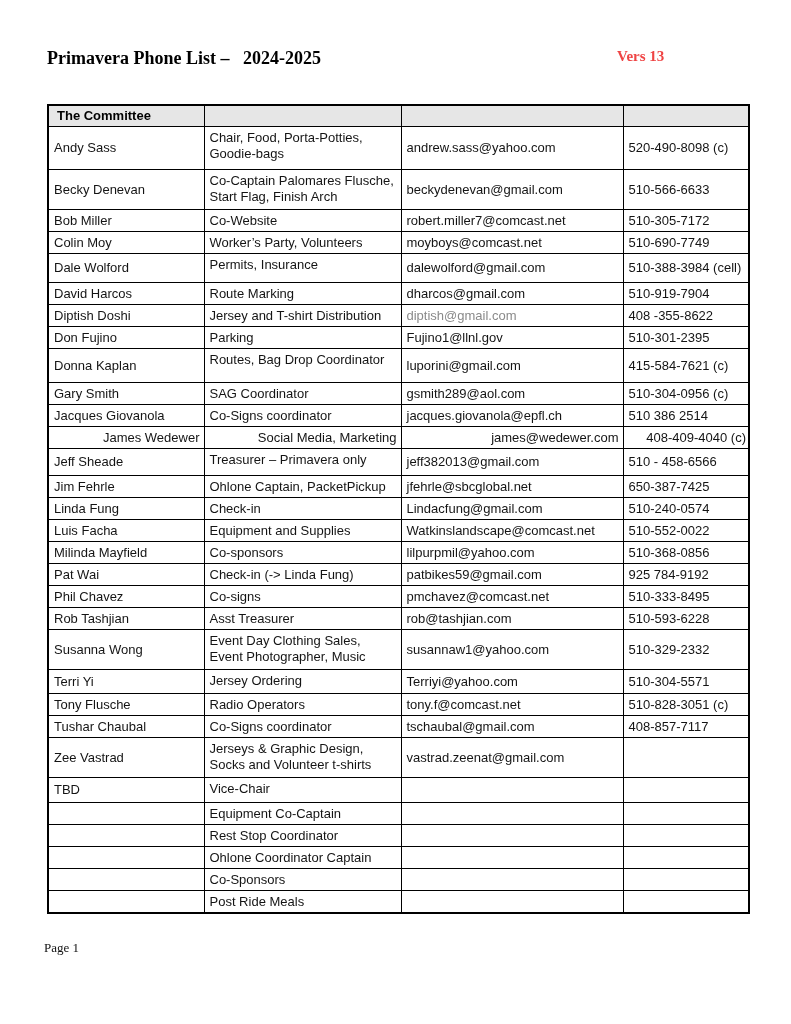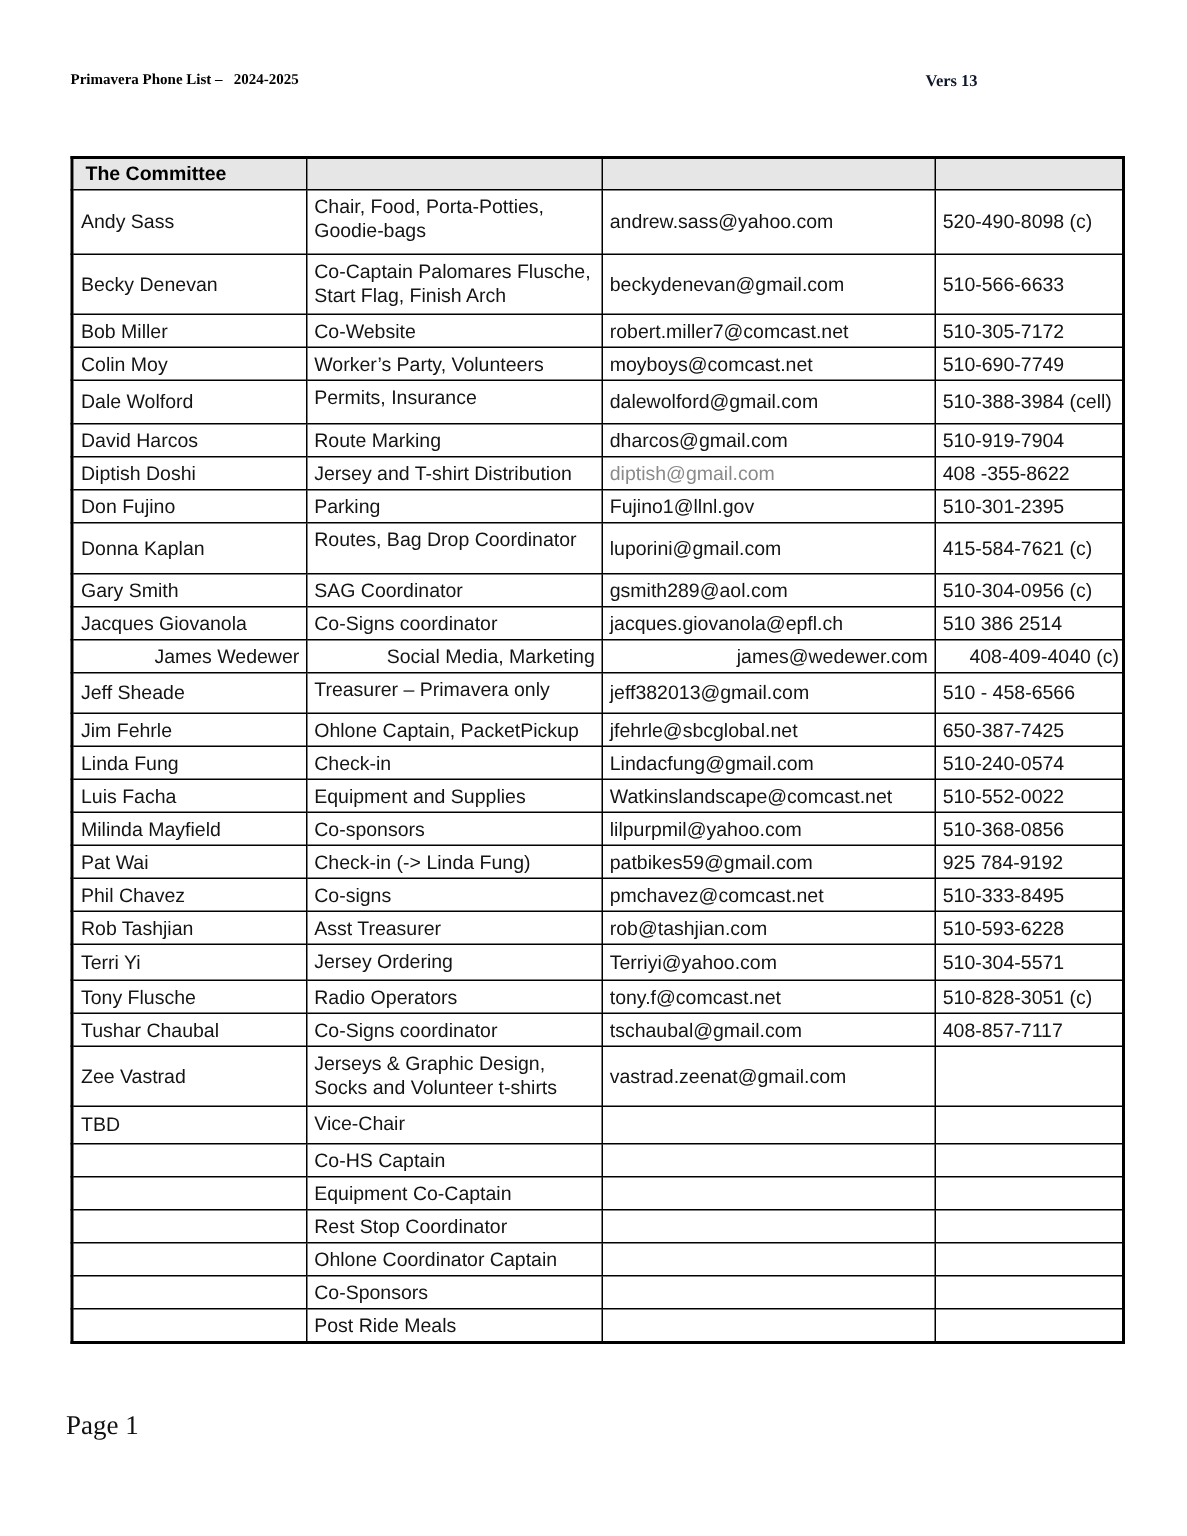--- a/index.html
+++ b/index.html
@@ -15,29 +15,29 @@
     font-family:"Liberation Sans", sans-serif;
     color:#111;
     position:relative;
     overflow:hidden;
   }
   .page{position:relative;width:791px;height:1024px;}
 
   .doc-title{
     position:absolute;left:47px;top:48px;
     font-family:"Liberation Serif", serif;
-    font-weight:bold;font-size:10px;
+    font-weight:bold;font-size:18px;
     white-space:pre;
     color:#000;
   }
   .doc-version{
     position:absolute;left:617px;top:48px;
     font-family:"Liberation Serif", serif;
-    font-weight:bold;font-size:11px;
-    color:#0f172a;
+    font-weight:bold;font-size:15px;
+    color:#ef4444;
   }
 
   table.committee-table{
     position:absolute;left:47px;top:104px;
     width:701px;
     border-collapse:collapse;
     table-layout:fixed;
     border:2px solid var(--line);
   }
   .committee-table th,
@@ -61,21 +61,21 @@
   }
   td.name-cell{vertical-align:middle;white-space:nowrap;}
   td.role-cell{vertical-align:top;padding-top:3px;white-space:pre-line;}
   td.email-cell{vertical-align:middle;white-space:nowrap;margin-left:20px;}
   td.phone-cell{vertical-align:middle;white-space:nowrap;padding-left:5px;padding-right:2px;}
   td.muted{color:var(--muted-text);}
 
   .doc-footer{
     position:absolute;left:44px;top:940px;
     font-family:"Liberation Serif", serif;
-    font-size:18px;
+    font-size:13px;
     color:#111;
   }
 </style>
 </head>
 <body>
 
 <div class="page">
 
   <div class="doc-title">Primavera Phone List –   2024-2025</div>
 
@@ -212,20 +212,27 @@
           <td class="role-cell">Co-signs</td>
           <td class="email-cell">pmchavez@comcast.net</td>
           <td class="phone-cell">510-333-8495</td>
         </tr>
         <tr style="height: 22px;">
           <td class="name-cell">Rob Tashjian</td>
           <td class="role-cell">Asst Treasurer</td>
           <td class="email-cell">rob@tashjian.com</td>
           <td class="phone-cell">510-593-6228</td>
         </tr>
+        <tr style="height: 40px;">
+          <td class="name-cell">Susanna Wong</td>
+          <td class="role-cell">Event Day Clothing Sales,
+Event Photographer, Music</td>
+          <td class="email-cell">susannaw1@yahoo.com</td>
+          <td class="phone-cell">510-329-2332</td>
+        </tr>
         <tr style="height: 24px;">
           <td class="name-cell">Terri Yi</td>
           <td class="role-cell">Jersey Ordering</td>
           <td class="email-cell">Terriyi@yahoo.com</td>
           <td class="phone-cell">510-304-5571</td>
         </tr>
         <tr style="height: 22px; padding-left: 15px;">
           <td class="name-cell">Tony Flusche</td>
           <td class="role-cell">Radio Operators</td>
           <td class="email-cell">tony.f@comcast.net</td>
@@ -245,26 +252,20 @@
           <td class="phone-cell"></td>
         </tr>
         <tr style="height: 25px;">
           <td class="name-cell">TBD</td>
           <td class="role-cell">Vice-Chair</td>
           <td class="email-cell"></td>
           <td class="phone-cell"></td>
         </tr>
         <tr style="height: 22px;">
           <td class="name-cell"></td>
-          <td class="role-cell">Co-HS Captain</td>
-          <td class="email-cell"></td>
-          <td class="phone-cell"></td>
-        </tr>
-        <tr style="height: 22px;">
-          <td class="name-cell"></td>
           <td class="role-cell">Equipment Co-Captain</td>
           <td class="email-cell"></td>
           <td class="phone-cell"></td>
         </tr>
         <tr style="height: 22px;">
           <td class="name-cell"></td>
           <td class="role-cell">Rest Stop Coordinator</td>
           <td class="email-cell"></td>
           <td class="phone-cell"></td>
         </tr>

